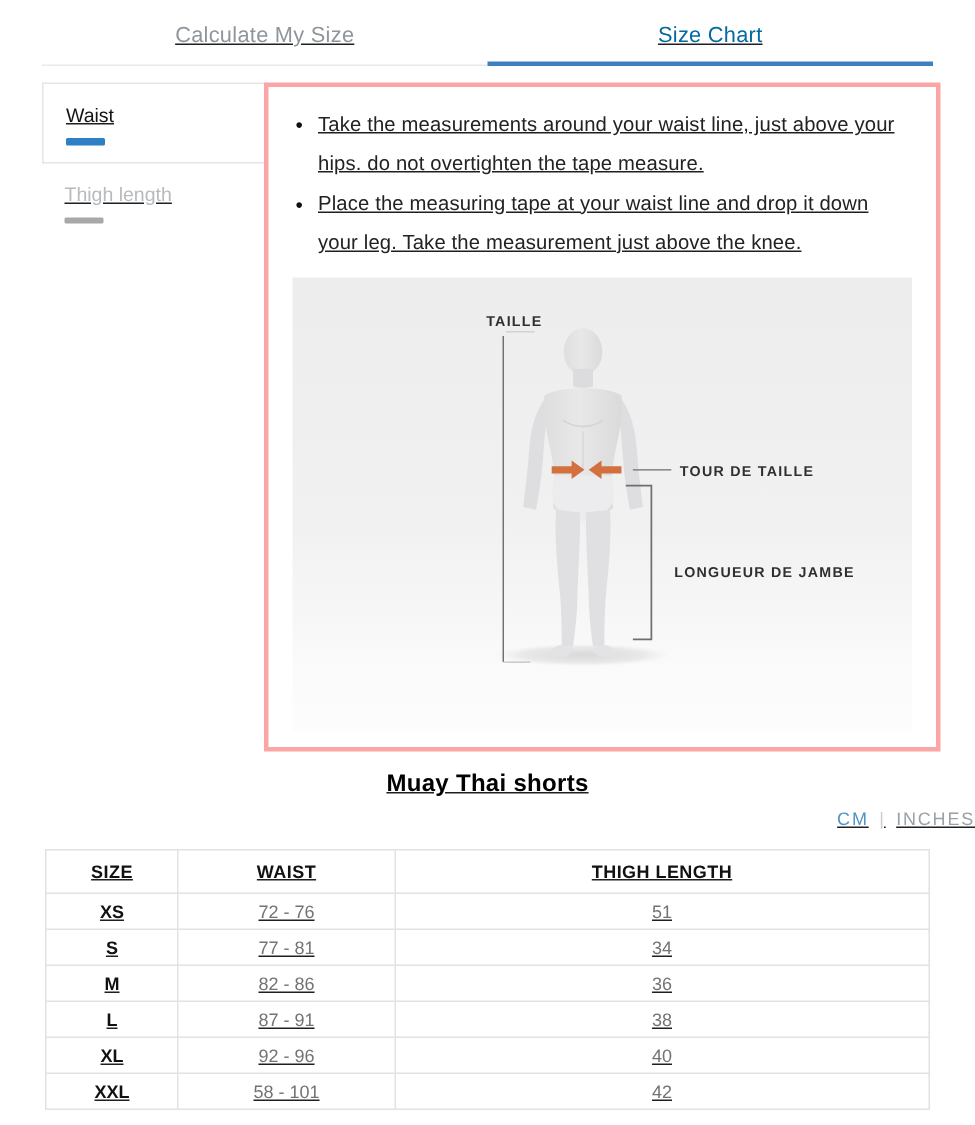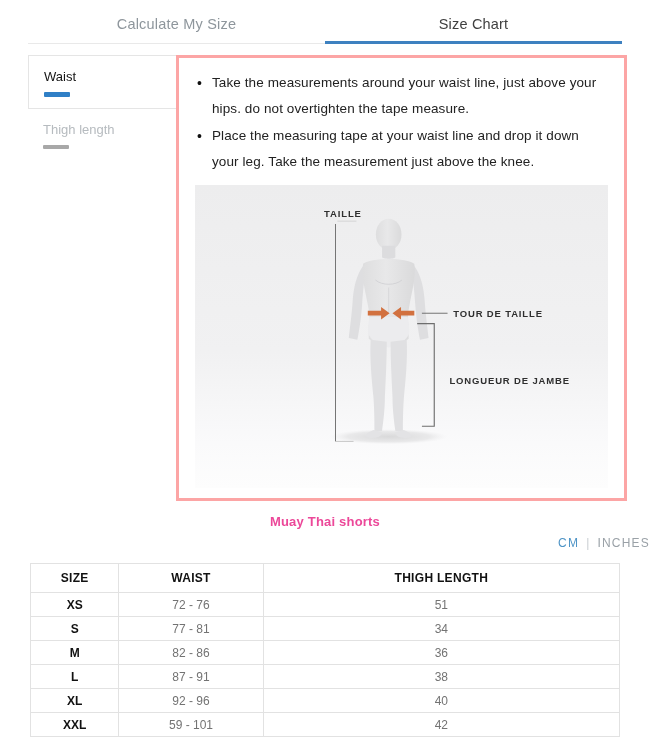--- a/index.html
+++ b/index.html
@@ -1,24 +1,24 @@
 <!DOCTYPE html>
 <html><head>
 <meta charset="utf-8">
 <style>
   * { margin:0; padding:0; box-sizing:border-box; }
   html,body { background:#ffffff; }
   body { font-family:"Liberation Sans","DejaVu Sans",sans-serif; color:#1f1f1f; }
-  .page { width:650px; height:750px; background:#fff; overflow:hidden; position:relative; }
+  .page { width:650px; height:750px; background:#fff; overflow:hidden; position:relative;text-decoration:underline; }
 
   
   .tabs { display:flex; margin:16px 28px 0 28px; }
   .tab { flex:1; text-align:center; font-size:14.5px; padding-bottom:9px; cursor:pointer; letter-spacing:.2px; }
   .tab.inactive { color:#8e969c; border-bottom:1px solid #e9e9e9; }
-  .tab.active { color:#404040; border-bottom:3px solid #3e81c0; }
+  .tab.active { color:#0369a1; border-bottom:3px solid #3e81c0; }
 
   
   .content { display:flex; margin:11px 23px 0 28px; align-items:flex-start; }
   .sidebar { width:148px; flex:none; }
   .side-item { padding:13px 15px 11px 15px; }
   .side-item.active { border:1px solid #e5e5e5; border-right:none; }
   .side-label { font-size:13px; color:#141414; }
   .side-item.inactive .side-label { color:#b6bbbf; }
   .side-bar { width:26px; height:5px; margin-top:8px; border-radius:1px; }
   .side-item.active .side-bar { background:#2f7fc6; }
@@ -27,21 +27,21 @@
   .panel { flex:1; border:3px solid #fca5a5; padding:12px 16px 10px 16px; min-height:410px; }
   .bullets { list-style:none; }
   .bullets li { font-size:13.5px; line-height:1.95; color:#222; padding-left:17px; position:relative; letter-spacing:.1px; }
   .bullets li::before { content:"•"; position:absolute; left:2px; top:0; color:#111; font-size:14px; }
 
   .figure-box { margin-top:10px; height:303px; background:linear-gradient(180deg,#ededee 0%,#f1f1f2 55%,#fafafb 85%,#fdfdfd 100%); position:relative; overflow:hidden; }
   .figure-box svg { display:block; width:100%; height:100%; }
   .anno-text { font-size:10px; font-weight:bold; letter-spacing:.9px; fill:#2f2f2f; }
 
   
-  .product-title { text-align:center; font-size:13px; font-weight:bold; color:#ec4899; margin-top:13px; letter-spacing:.2px; }
+  .product-title { text-align:center; font-size:16px; font-weight:bold; color:#000000; margin-top:13px; letter-spacing:.2px; }
   .units { text-align:right; margin-top:7px; font-size:12px; letter-spacing:1.2px; }
   .units .cm { color:#4e94c6; cursor:pointer; }
   .units .sep { color:#c9ced2; margin:0 7px; }
   .units .inches { color:#9aa1a7; cursor:pointer; }
 
   
   table.size-table { width:590px; margin:13px auto 0 auto; border-collapse:collapse; }
   .size-table th, .size-table td { border:1px solid #e2e2e2; text-align:center; font-size:12px; }
   .size-table th { font-weight:bold; color:#111; height:29px; letter-spacing:.3px;margin-top:23px; }
   .size-table td { height:24px; color:#737373; }
@@ -180,20 +180,20 @@
           <td>87 - 91</td>
           <td>38</td>
         </tr>
         <tr>
           <td class="size-col">XL</td>
           <td>92 - 96</td>
           <td>40</td>
         </tr>
         <tr>
           <td class="size-col">XXL</td>
-          <td>59 - 101</td>
+          <td>58 - 101</td>
           <td>42</td>
         </tr>
       </tbody>
   </table>
 
   <div class="footer-note">For a perfect comfort, we recommend to choose the size above</div>
 </div>
 
 </body></html>

